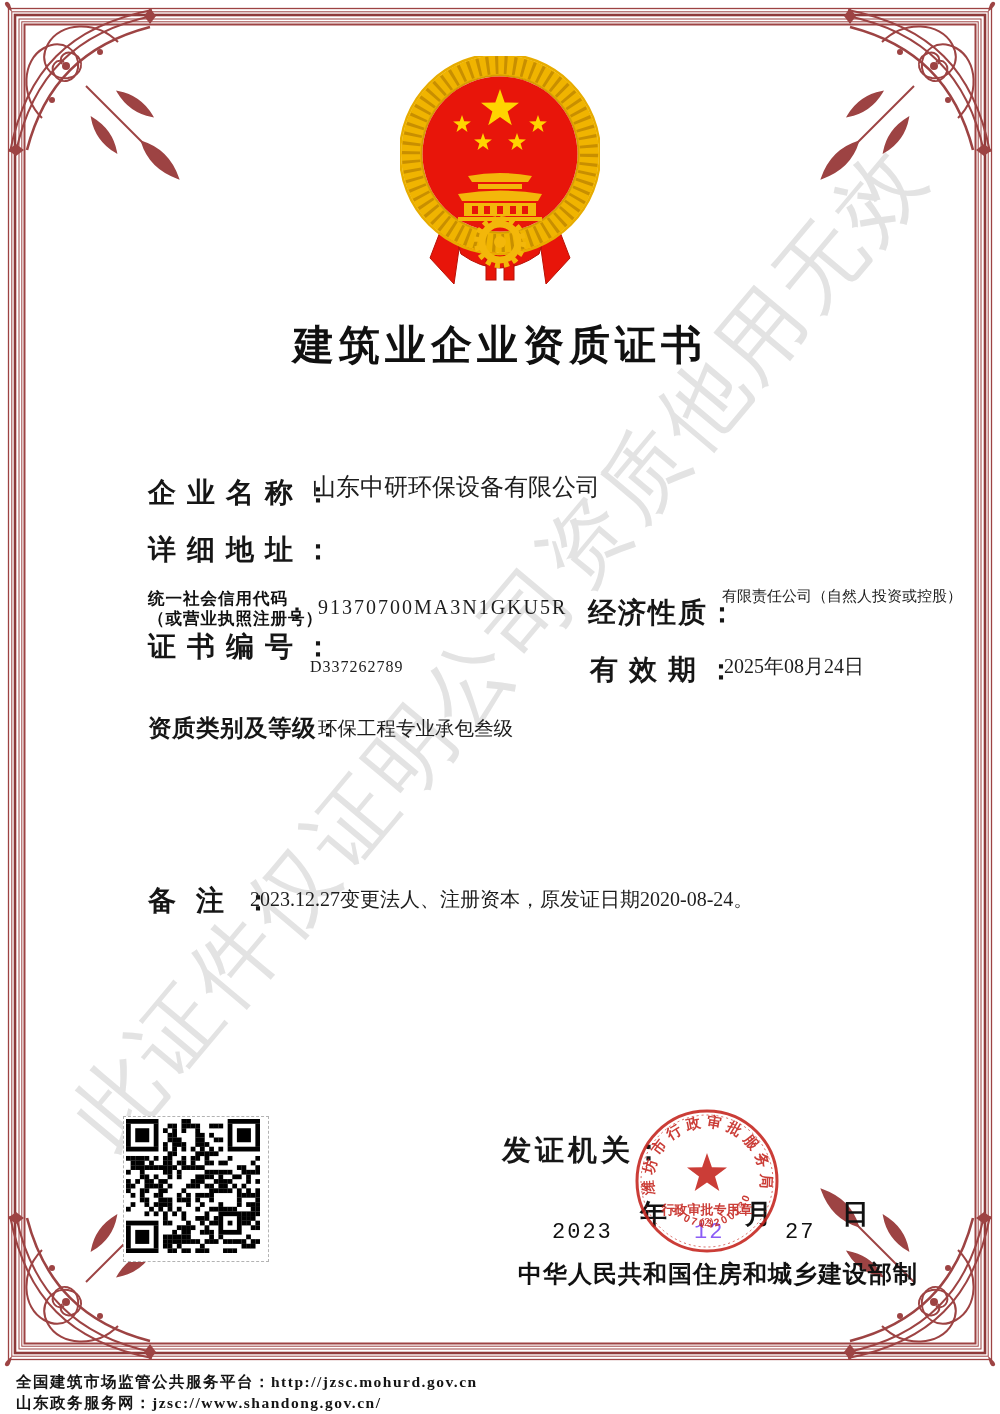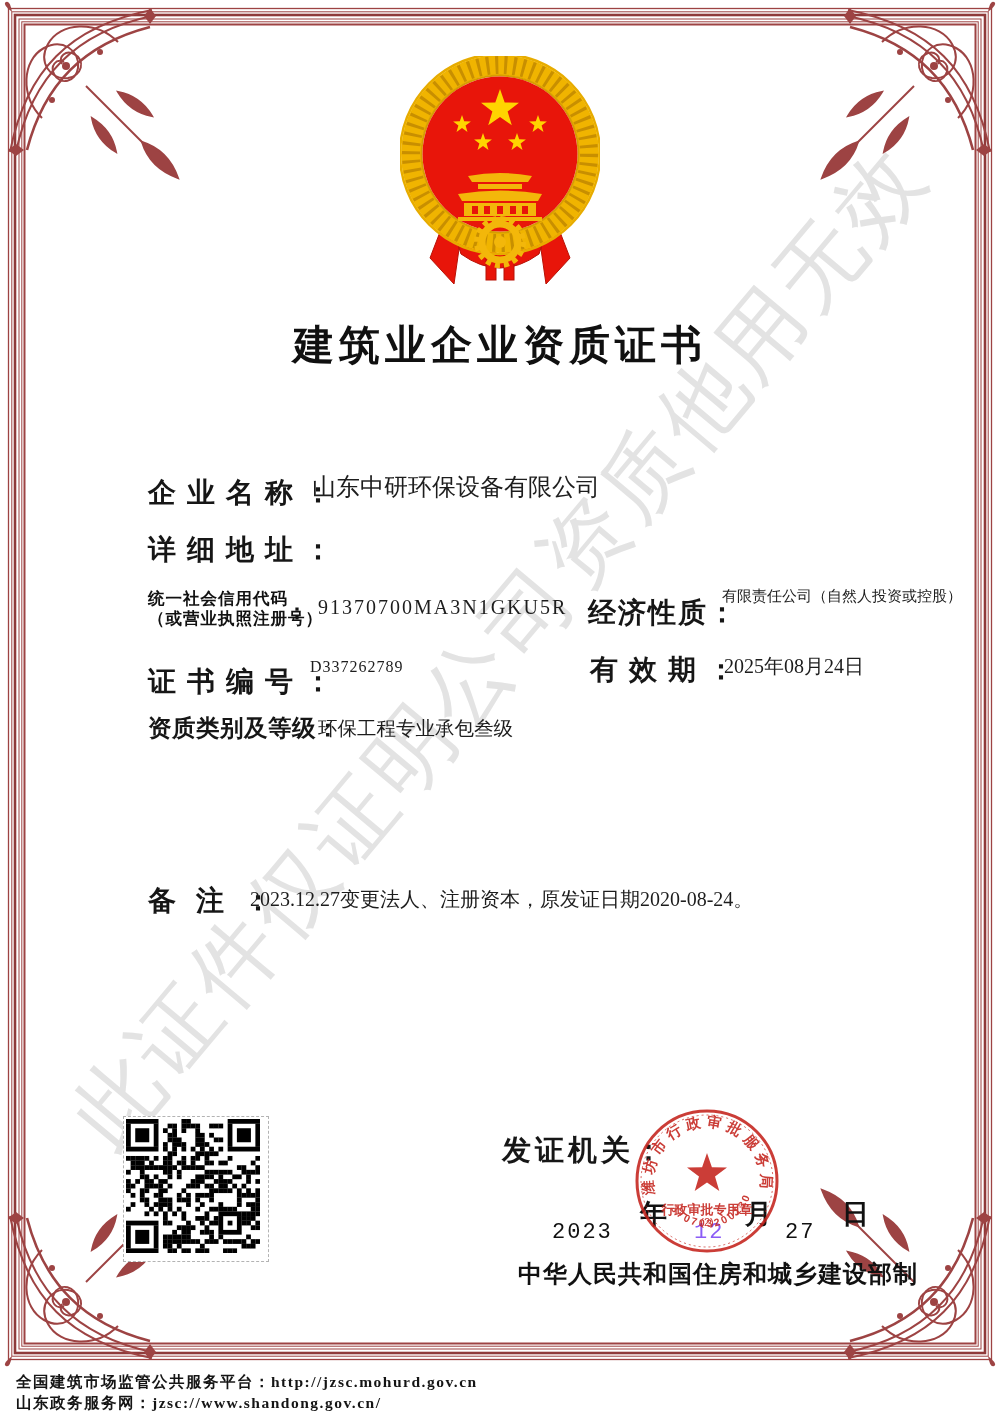--- a/index.html
+++ b/index.html
@@ -146,21 +146,21 @@
   </div>
   <div id="creditColon" class="abs">：</div>
   <div class="abs val" style="left:318px;top:596px;font-size:20px;letter-spacing:2px;">91370700MA3N1GKU5R</div>
 
   <div class="abs lbl f28" style="left:588px;top:594px;">
     <span class="t" style="letter-spacing:2px;">经济性质</span>
       <span class="c">：</span>
   </div>
   <div class="abs val" style="left:722px;top:587px;font-size:15px;">有限责任公司（自然人投资或控股）</div>
 
-  <div class="abs lbl f28" style="left:148px;top:663px;justify-content:space-between;">
+  <div class="abs lbl f28" style="left:148px;top:628px;justify-content:space-between;">
     <span class="t">证书编号</span>
       <span class="c">：</span>
   </div>
   <div class="abs val" style="left:310px;top:658px;font-size:16px;letter-spacing:1px;">D337262789</div>
 
   <div class="abs lbl f28" style="left:590px;top:651px;">
     <span class="t">有效期</span>
       <span class="c">：</span>
   </div>
   <div class="abs val" style="left:724px;top:653px;font-size:20px;">2025年08月24日</div>

